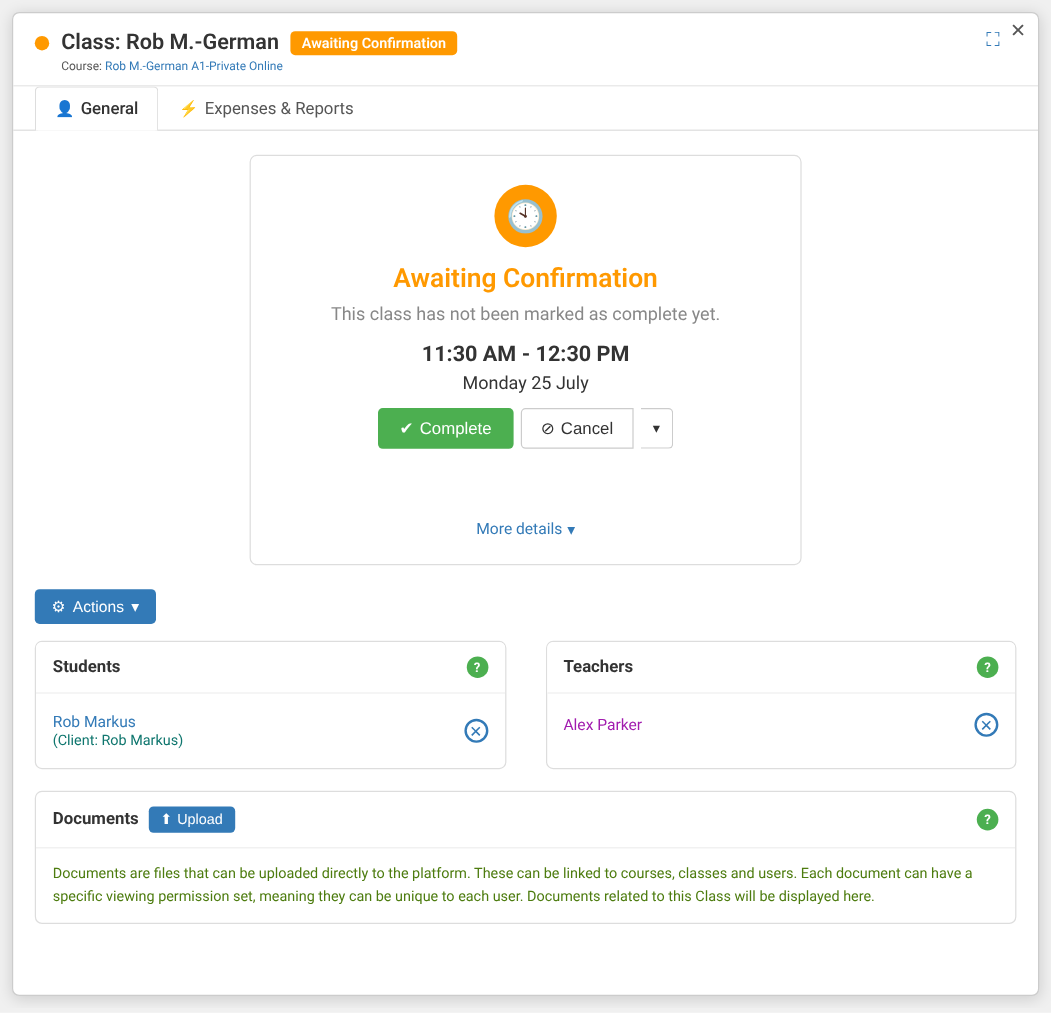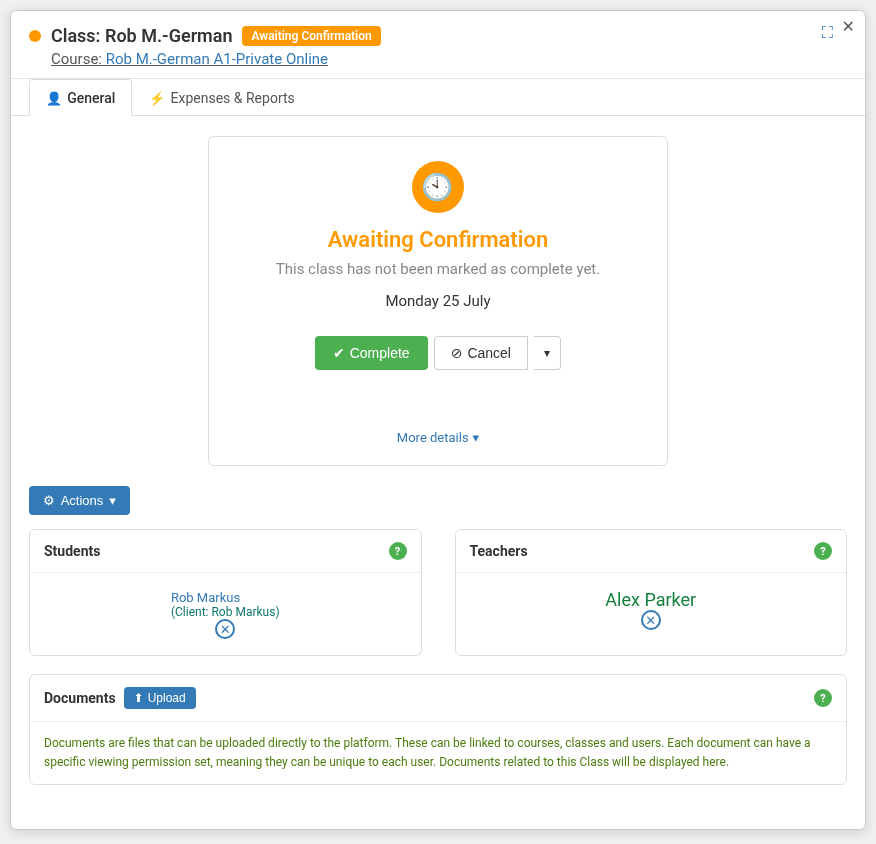--- a/index.html
+++ b/index.html
@@ -57,24 +57,23 @@
     }
     .badge-awaiting {
       background: #f90;
       color: #fff;
       padding: 3px 9px;
       border-radius: 4px;
       font-size: 12px;
       font-weight: 600;
     }
     .modal-subtitle {
-      font-size: 15px;
+      font-size: 10px;
       color: #555;
       padding-left: 22px;
-      text-decoration: underline;
     }
     .modal-subtitle a {
       color: #337ab7;
       text-decoration: none;
     }
     .expand-icon {
       position: absolute;
       top: 12px;
       right: 32px;
       color: #337ab7;
@@ -142,21 +141,21 @@
     }
     .class-time {
       font-size: 18px;
       font-weight: 700;
       color: #333;
       margin-bottom: 4px;
     }
     .class-date {
       font-size: 15px;
       color: #333;
-      margin-bottom: 26px;
+      margin-bottom: 12px;
     }
     .action-buttons {
       display: flex;
       justify-content: center;
       gap: 6px;
       margin-bottom: 16px;
     }
     .btn-complete {
       background: #4caf50;
       color: #fff;
@@ -264,39 +263,38 @@
     }
     .student-client {
       font-size: 12px;
       color: #0f766e;
     }
     .panel-row {
       display: flex;
       align-items: center;
       justify-content: space-between;
       padding: 6px 0;
-      flex-direction: column;
     }
     .remove-btn {
       width: 20px;
       height: 20px;
       border-radius: 50%;
       border: 2px solid #337ab7;
       color: #337ab7;
       background: transparent;
       font-size: 13px;
       display: flex;
       align-items: center;
       justify-content: center;
       cursor: pointer;
       line-height: 1;
     }
     .teacher-name {
-      color: #15803d;
-      font-size: 18px;
+      color: #a21caf;
+      font-size: 13px;
     }
     .documents-panel {
       border: 1px solid #ddd;
       border-radius: 6px;
       overflow: hidden;
     }
     .documents-header {
       display: flex;
       align-items: center;
       justify-content: space-between;
@@ -360,20 +358,21 @@
       <span>Expenses &amp; Reports</span>
     </div>
   </div>
 
   <div class="modal-body">
 
     <div class="status-card">
       <div class="clock-icon">🕙</div>
       <div class="status-title">Awaiting Confirmation</div>
       <div class="status-sub">This class has not been marked as complete yet.</div>
+      <div class="class-time">11:30 AM - 12:30 PM</div>
       <div class="class-date">Monday 25 July</div>
       <div class="action-buttons">
         <button class="btn-complete">
           <span>✔</span>
           <span>Complete</span>
         </button>
         <button class="btn-cancel">
           <span>⊘</span>
           <span>Cancel</span>
         </button>

